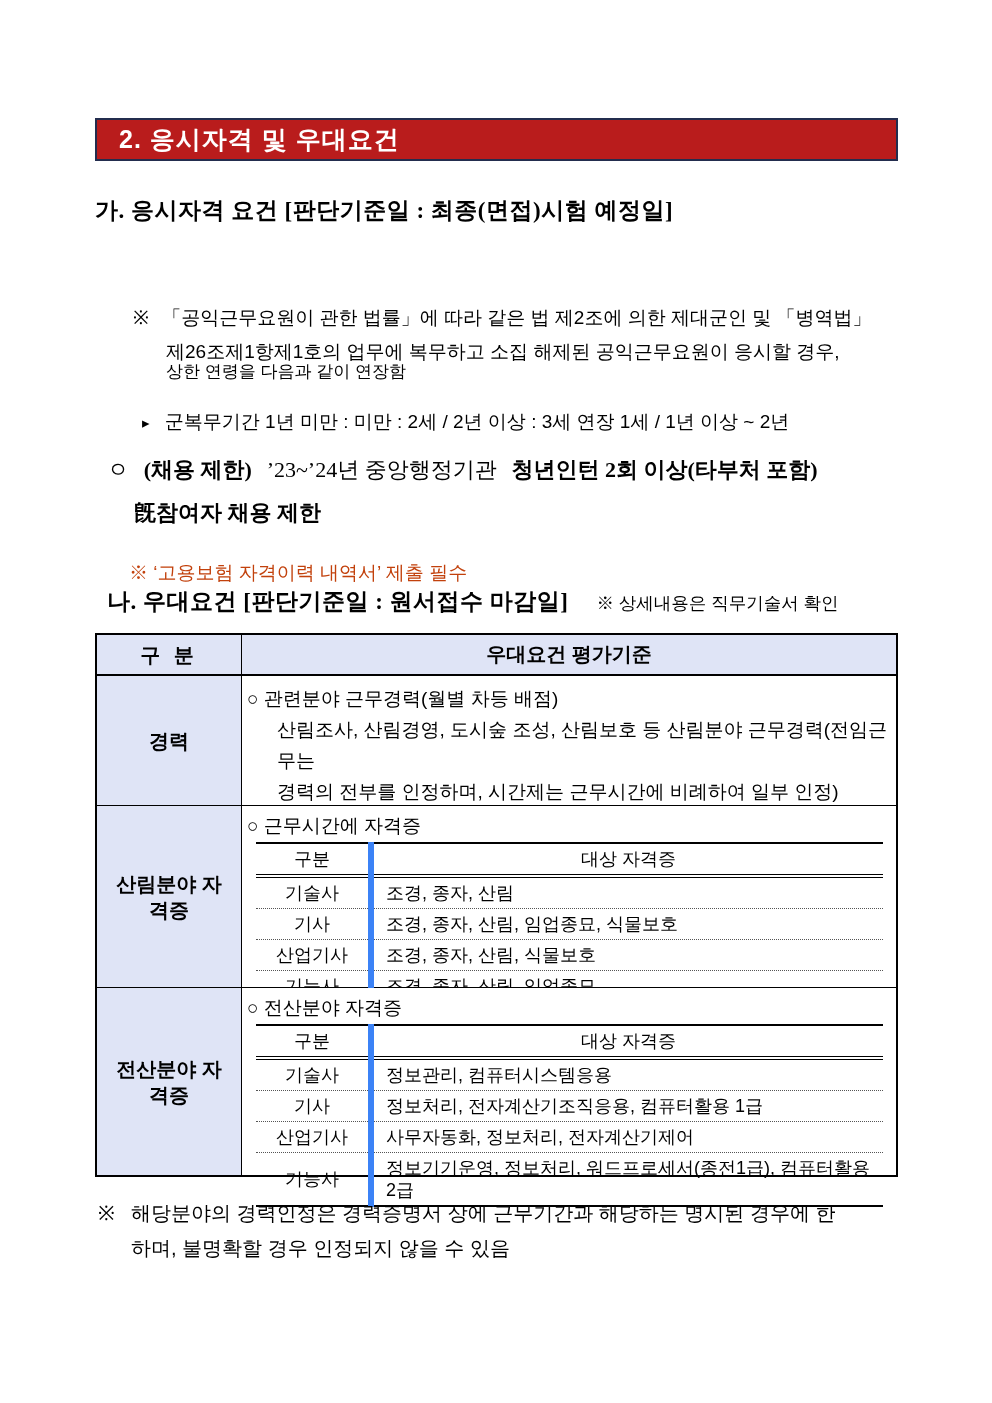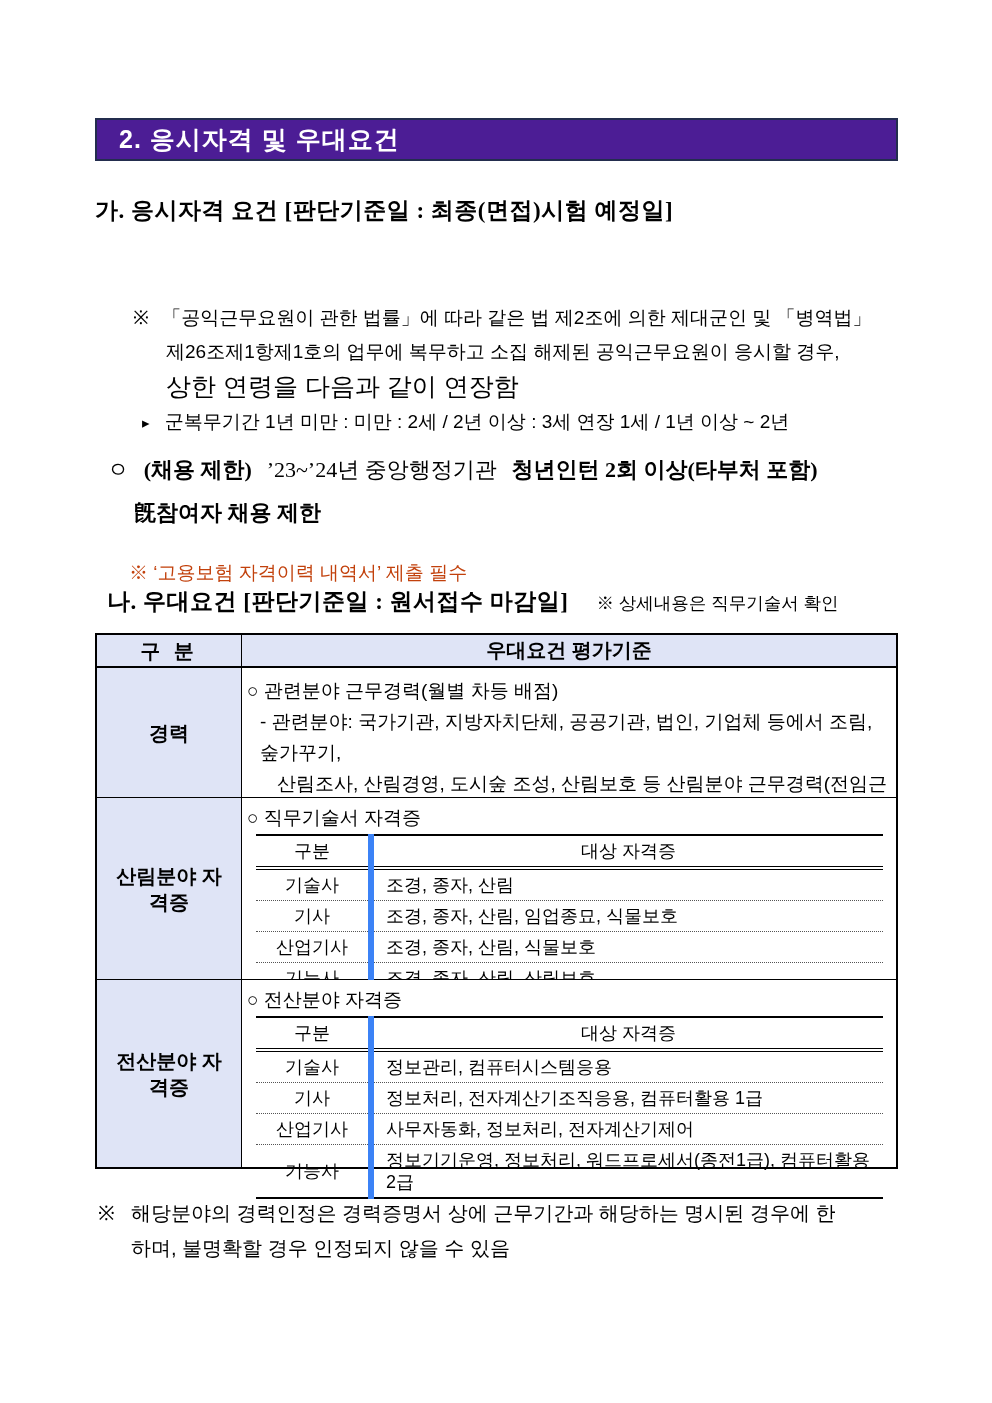--- a/index.html
+++ b/index.html
@@ -2,47 +2,47 @@
 <html><head>
 <meta charset="utf-8">
 <style>
   html,body { margin:0; padding:0; background:#ffffff; }
   body { font-family:"Liberation Sans", sans-serif; color:#000; }
   .page { position:relative; width:992px; height:1403px; background:#fff; overflow:hidden; }
 
   
   .title-bar {
     position:absolute; left:95px; top:118px; width:803px; height:43px;
-    background:#4c1d95; border:2px solid #232d4e; box-sizing:border-box;
+    background:#b91c1c; border:2px solid #232d4e; box-sizing:border-box;
     color:#fff; font-weight:bold; font-size:25px; line-height:38px;
     padding-left:22px; letter-spacing:1px;
   }
 
   .serif { font-family:"Liberation Serif", serif; }
   .sans  { font-family:"Liberation Sans", sans-serif; }
   .b { font-weight:bold; }
   .gap { margin-right:0.42em; }
 
   .h-ga { position:absolute; left:95px; top:195px; font-size:23px; font-weight:bold; letter-spacing:0.5px; }
   .age-line { position:absolute; left:107px; top:251px; font-size:22px; }
   .note-l1 { position:absolute; left:133px; top:304px; font-size:19px; }
   .note-l2 { position:absolute; left:166px; top:339px; font-size:19px; }
-  .note-l3 { position:absolute; left:166px; top:370px; font-size:25px; }
+  .note-l3 { position:absolute; left:166px; top:360px; font-size:17px; }
   .note-sub { position:absolute; left:142px; top:409px; font-size:19px; }
   .note-sub .tri { font-size:15px; margin-right:10px; }
   .restrict-line { position:absolute; left:107px; top:455px; font-size:22px; }
   .restrict-line2 { position:absolute; left:134px; top:498px; font-size:22px; font-weight:bold; }
   .blue-note { position:absolute; left:129px; top:560px; font-size:19px; color:#c2410c; }
   .h-na { position:absolute; left:107px; top:586px; font-size:23px; font-weight:bold; letter-spacing:0.5px; }
   .h-na .side { font-family:"Liberation Sans", sans-serif; font-size:17.5px; font-weight:normal; letter-spacing:0; margin-left:28px; }
 
   
   .pref-table { position:absolute; left:95px; top:633px; width:803px; border:2px solid #000; box-sizing:border-box; }
   .t-row { display:flex; box-sizing:border-box; }
-  .t-head { height:33px; background:#DFE4F6; border-bottom:2px solid #000; }
+  .t-head { height:41px; background:#DFE4F6; border-bottom:2px solid #000; }
   .cell-cat {
     width:145px; flex:0 0 145px; border-right:1px solid #000; box-sizing:border-box;
     background:#DFE4F6; display:flex; align-items:center; justify-content:center;
     text-align:center; font-weight:bold; font-size:20px; line-height:26px;
   }
   .t-head .cell-cat { letter-spacing:4px; }
   .cell-main { flex:1; box-sizing:border-box; background:#fff; }
   .t-head .cell-main { background:#DFE4F6; display:flex; align-items:center; justify-content:center; font-weight:bold; font-size:20px; }
   .row-career  { height:130px; border-bottom:1px solid #000; }
   .row-forest  { height:182px; border-bottom:1px solid #000; }
@@ -110,30 +110,29 @@
   <div class="pref-table">
     <div class="t-row t-head">
       <div class="cell-cat">구 분</div>
       <div class="cell-main">우대요건 평가기준</div>
     </div>
 
     <div class="t-row row-career">
       <div class="cell-cat">경력</div>
       <div class="cell-main career-body">
         <div>○ 관련분야 근무경력(월별 차등 배점)</div>
-        <div class="indent1">- 관련분야: 국가기관, 지방자치단체, 공공기관, 법인, 기업체 등에서 조림, 숲가꾸기,</div>
         <div class="indent2">산림조사, 산림경영, 도시숲 조성, 산림보호 등 산림분야 근무경력(전임근무는</div>
         <div class="indent2">경력의 전부를 인정하며, 시간제는 근무시간에 비례하여 일부 인정)</div>
       </div>
     </div>
 
     <div class="t-row row-forest">
       <div class="cell-cat cat-narrow">산림분야 자격증</div>
       <div class="cell-main cert-body">
-        <div class="cert-bullet">○ 직무기술서 자격증</div>
+        <div class="cert-bullet">○ 근무시간에 자격증</div>
         <table class="inner">
           <thead>
             <tr>
               <th>구분</th>
               <th>대상 자격증</th>
             </tr>
           </thead>
           <tbody>
             <tr>
               <td>기술사</td>
@@ -142,21 +141,21 @@
             <tr>
               <td>기사</td>
               <td>조경, 종자, 산림, 임업종묘, 식물보호</td>
             </tr>
             <tr>
               <td>산업기사</td>
               <td>조경, 종자, 산림, 식물보호</td>
             </tr>
             <tr>
               <td>기능사</td>
-              <td>조경, 종자, 산림, 산림보호</td>
+              <td>조경, 종자, 산림, 임업종묘</td>
             </tr>
           </tbody>
         </table>
       </div>
     </div>
 
     <div class="t-row row-comp">
       <div class="cell-cat cat-narrow">전산분야 자격증</div>
       <div class="cell-main cert-body">
         <div class="cert-bullet">○ 전산분야 자격증</div>

